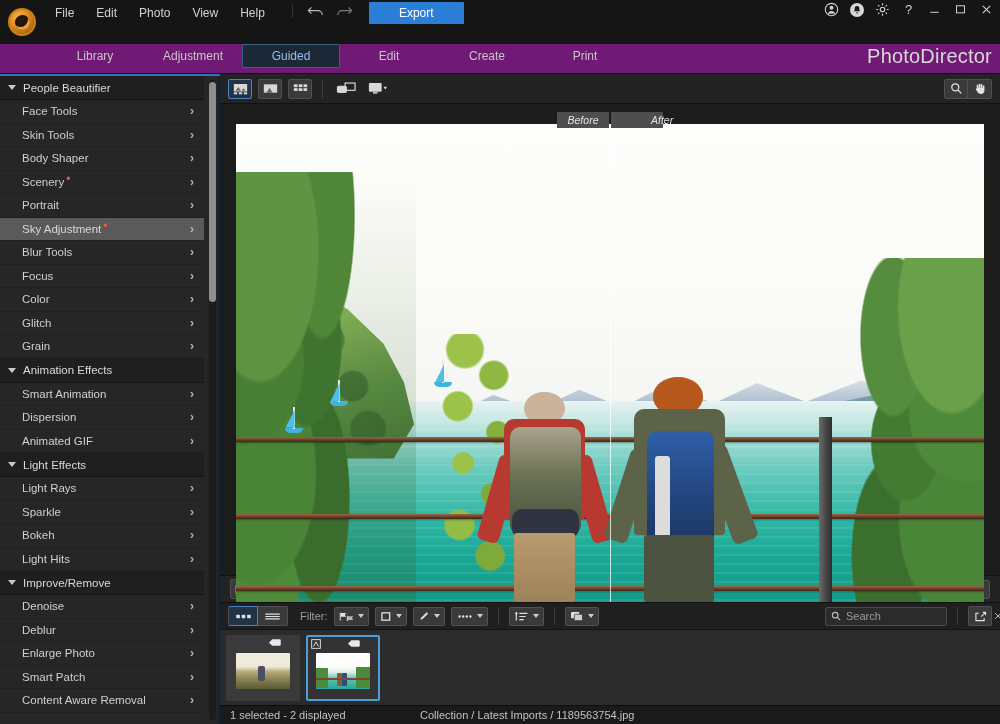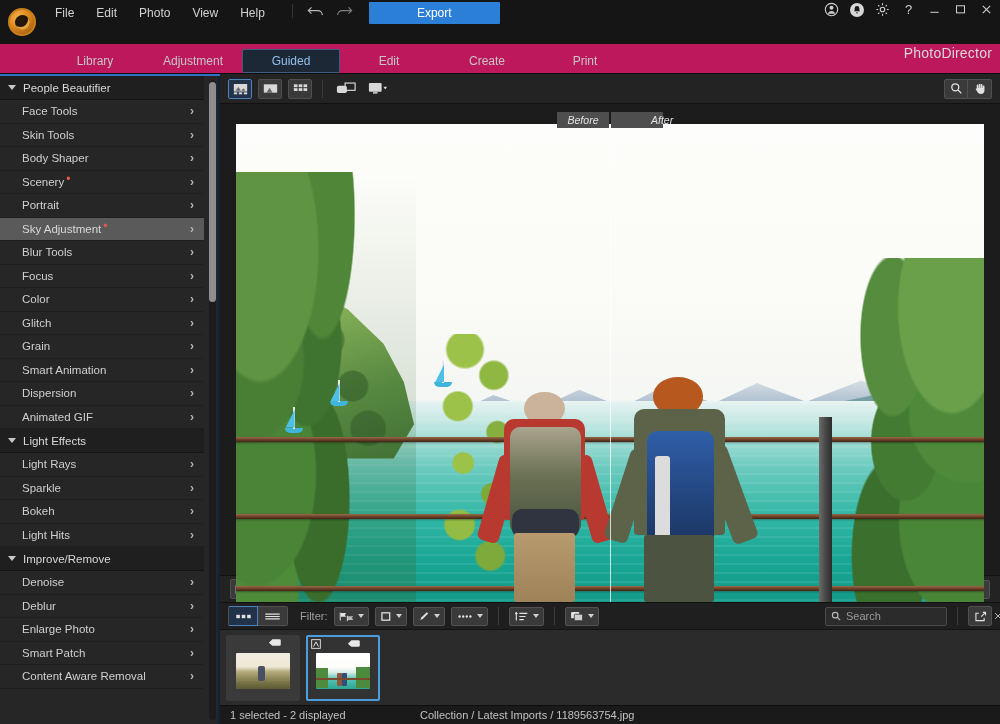--- a/index.html
+++ b/index.html
@@ -33,43 +33,43 @@
   }
   .menu { display: flex; gap: 0; margin-top: 2px; }
   .menu-item {
     font-size: 12px; color: #d2d2d2; padding: 3px 11px; line-height: 16px; cursor: default;
   }
   .undo-group { display:flex; align-items:center; gap:10px; margin-left:16px; margin-top: 4px; padding-left: 14px; border-left: 1px solid #333; }
   .arrow-ic { width: 18px; height: 14px; color:#b9b9b9; }
   .export-btn {
     margin-left: 16px; margin-top: 2px;
     background: #2c7fd6; color: #fff; font-size: 12px;
-    padding: 3px 48px; border-radius: 1px; border: none; cursor: pointer;
+    padding: 3px 30px; border-radius: 1px; border: none; cursor: pointer;
     line-height: 16px;
   }
   .win-controls {
     position:absolute; right: 6px; top: 2px; display:flex; align-items:center; gap: 11px;
   }
   .win-ic { width: 15px; height: 15px; color:#b8b8b8; display:flex;align-items:center;justify-content:center; cursor:pointer; }
   .bell-badge { background:#d7d7d7; border-radius:50%; width:14px;height:14px; display:flex;align-items:center;justify-content:center; }
 
   
   .modulebar {
-    height: 30px; background: #be185d; display:flex; align-items:flex-end;
+    height: 30px; background: #701a75; display:flex; align-items:flex-start;
     position:relative; flex: 0 0 30px; border-bottom: 1px solid #0d0d0d;
   }
   .modules { display:flex; margin-left: 46px; }
   .module {
     width: 98px; text-align:center; font-size: 12px; color:#c6c6c6;
     padding: 4px 0; cursor:pointer; border: 1px solid transparent; border-radius:2px;
   }
   .module.active { background:#1d2836; border: 1px solid #3e5d80; color:#8fc0ef; }
   .brand {
     position:absolute; right: 8px; top: 1px;
-    font-size: 14px; color:#d8d8d8; letter-spacing: 0.2px; font-weight: 300;
+    font-size: 20px; color:#d8d8d8; letter-spacing: 0.2px; font-weight: 300;
   }
 
   
   .body { flex: 1 1 auto; display:flex; min-height:0; }
 
   
   .sidebar {
     width: 220px; background:#262626; flex: 0 0 220px;
     border-top: 2px solid #2f72bf;
     position:relative; overflow:hidden;
@@ -462,20 +462,24 @@
             <span class="sb-label">
               <span>Glitch</span>
             </span>
             <span class="chev">›</span>
           </div>
           <div class="sb-item">
             <span class="sb-label">
               <span>Grain</span>
             </span>
             <span class="chev">›</span>
+          </div>
+          <div class="group-hdr">
+            <span class="caret"></span>
+            <span>Animation Effects</span>
           </div>
           <div class="sb-item">
             <span class="sb-label">
               <span>Smart Animation</span>
             </span>
             <span class="chev">›</span>
           </div>
           <div class="sb-item">
             <span class="sb-label">
               <span>Dispersion</span>

